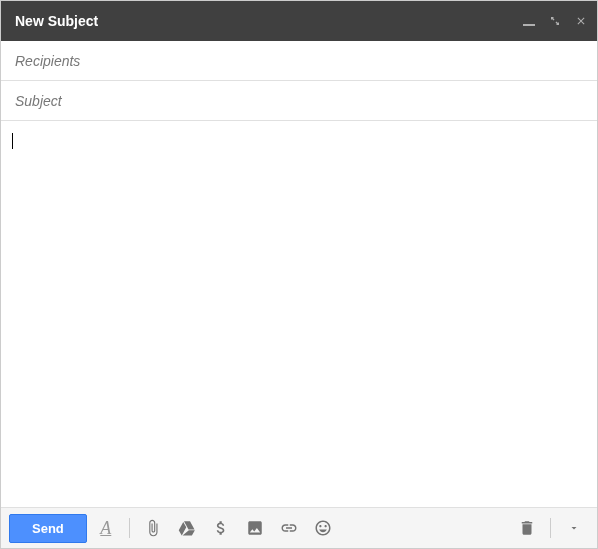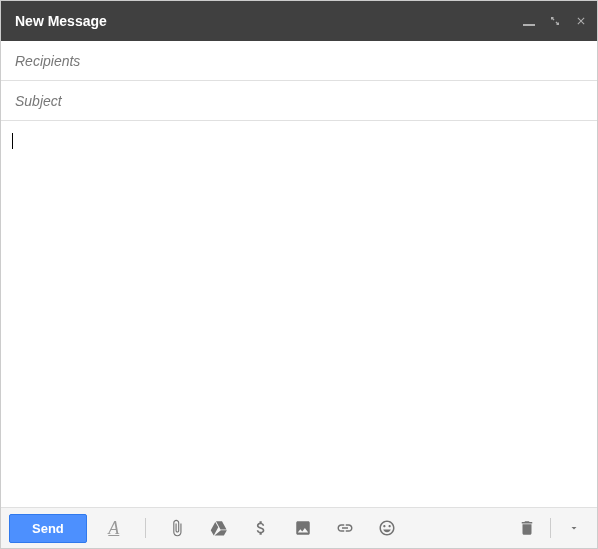--- a/index.html
+++ b/index.html
@@ -98,21 +98,21 @@
       height: 41px;
       display: flex;
       align-items: center;
       padding: 0 8px;
       background: #f5f5f5;
       justify-content: space-between;
     }
     .toolbar-left {
       display: flex;
       align-items: center;
-      gap: 12px;
+      gap: 4px;
     }
     .toolbar-right {
       display: flex;
       align-items: center;
       gap: 4px;
     }
     .send-button {
       background: #4d90fe;
       color: #fff;
       border: 1px solid #3079ed;
@@ -149,21 +149,21 @@
       font-style: italic;
       font-size: 18px;
       text-decoration: underline;
       color: #999;
     }
   </style>
 </head>
 <body>
 
 <div class="header">
-  <div class="header-title">New Message</div>
+  <div class="header-title">New Subject</div>
   <div class="header-controls">
     <div class="header-icon">
       <div class="minimize-icon"></div>
     </div>
     <div class="header-icon">
       <svg viewBox="0 0 24 24">
           <path d="M4 4l6 0 -2 2 3 3 -2 2 -3 -3 -2 2z M20 20l-6 0 2 -2 -3 -3 2 -2 3 3 2 -2z"></path>
         </svg>
     </div>
     <div class="header-icon">

